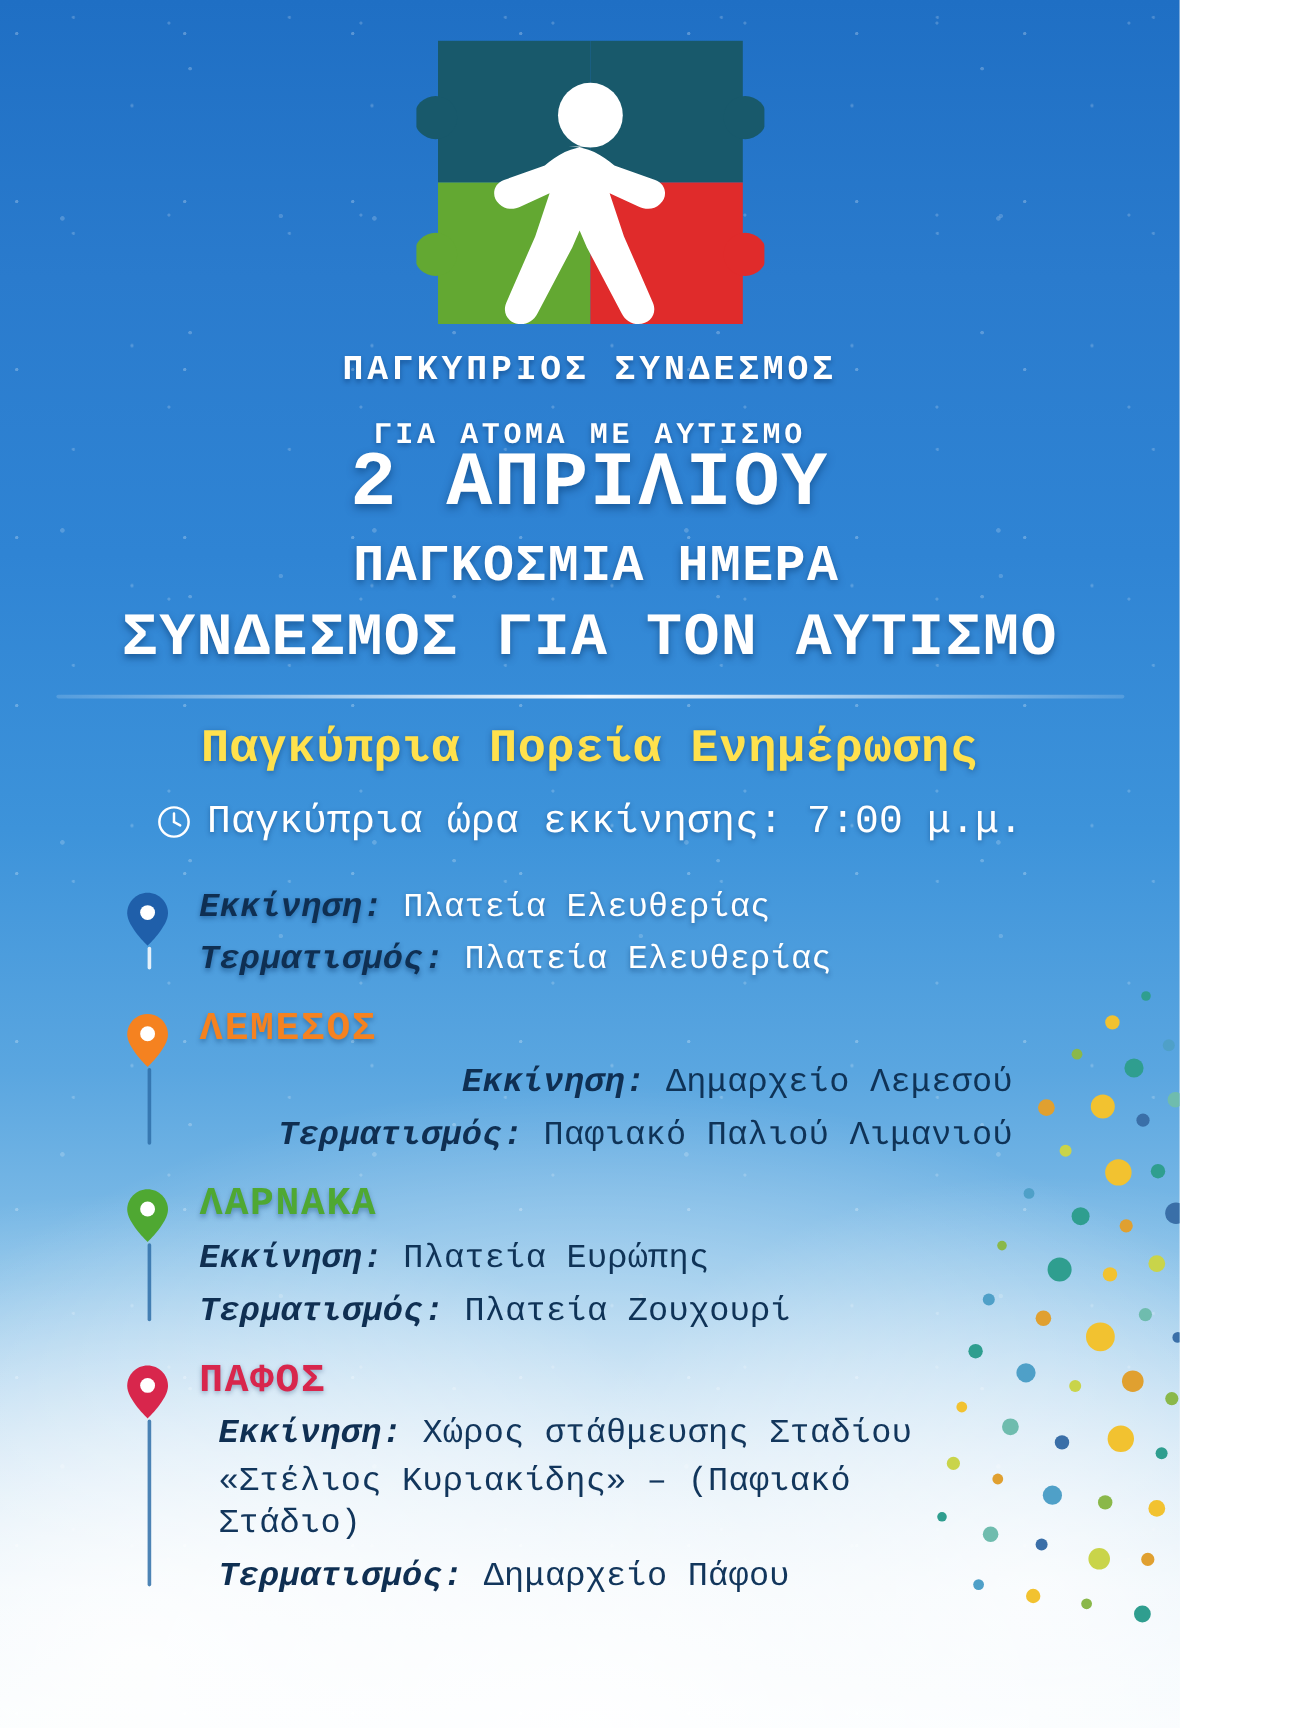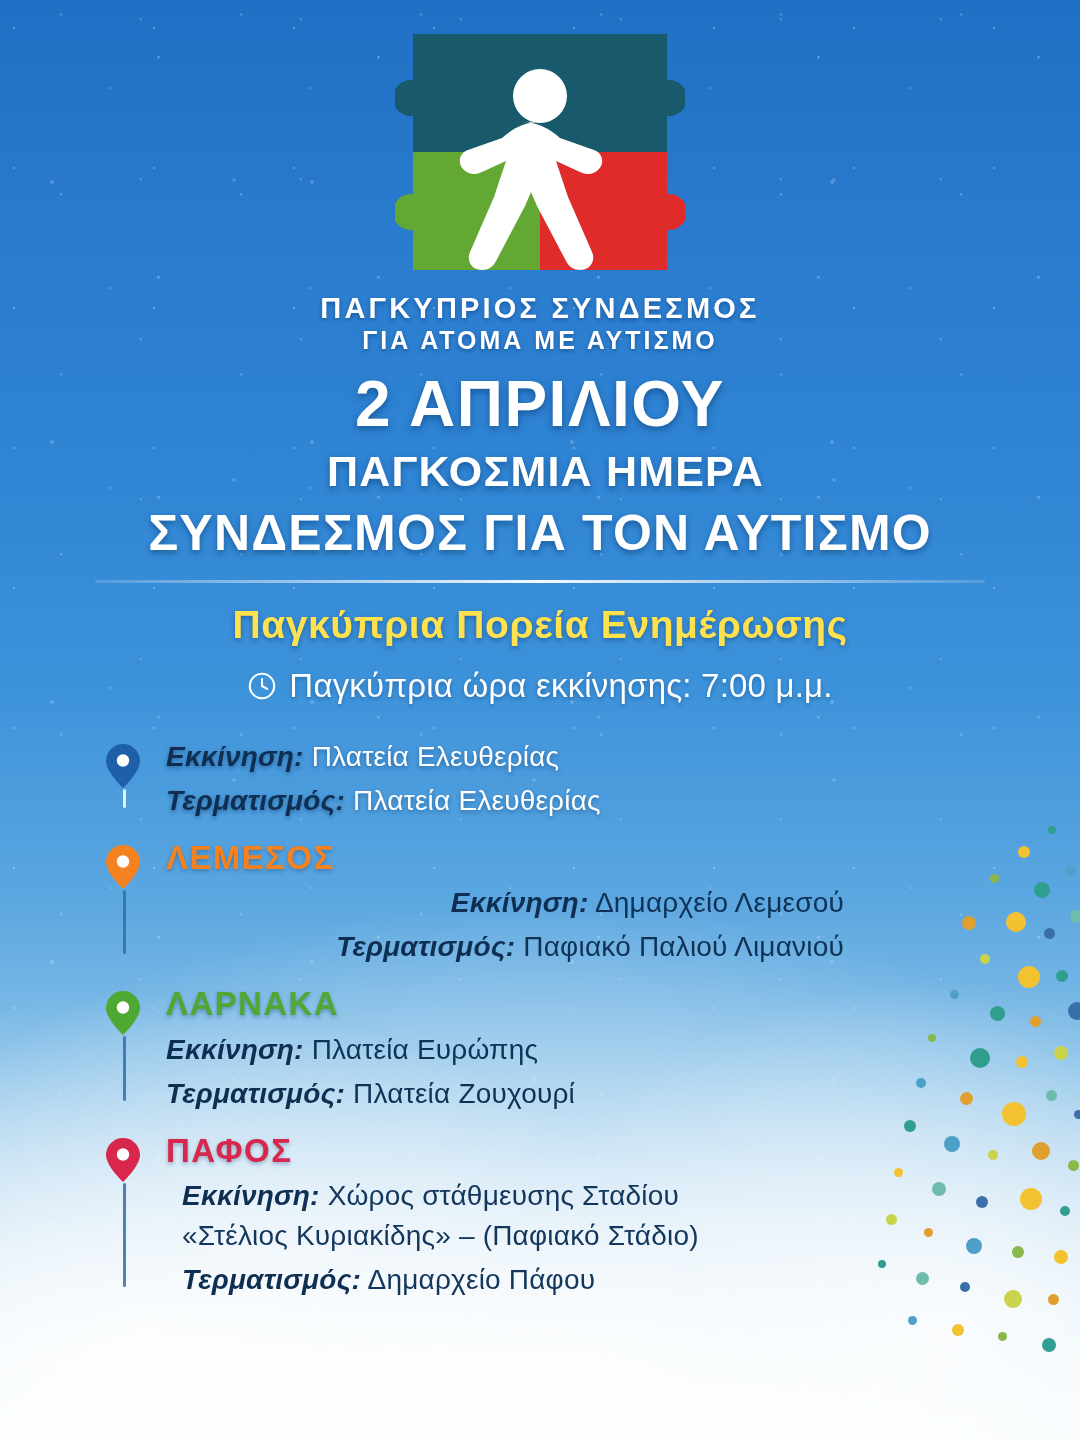--- a/index.html
+++ b/index.html
@@ -7,28 +7,29 @@
     padding: 0;
   }
   body {
     width: 1080px;
     height: 1440px;
     font-family: "Liberation Sans", sans-serif;
     overflow: hidden;
   }
   .poster {
     position: relative;
-    width: 1080px;
+    width: 983px;
     height: 1440px;
     background:
       radial-gradient(ellipse 120% 60% at 50% 100%, rgba(255,255,255,0.92) 0%, rgba(255,255,255,0.55) 28%, rgba(255,255,255,0.0) 62%),
       radial-gradient(ellipse 90% 45% at 12% 96%, rgba(255,255,255,0.85) 0%, rgba(255,255,255,0.0) 60%),
       radial-gradient(ellipse 70% 40% at 88% 92%, rgba(255,255,255,0.7) 0%, rgba(255,255,255,0.0) 60%),
       linear-gradient(180deg, #1f6fc4 0%, #2a7bcd 16%, #2f84d4 32%, #3d93da 48%, #5aa6e0 62%, #86c0e8 74%, #b9d9f0 84%, #dfeef8 92%, #f2f9fd 100%);
     overflow: hidden;
+    font-family: Liberation Mono, monospace;
   }
   
   .texture {
     position: absolute;
     inset: 0;
     pointer-events: none;
     opacity: 0.5;
     background-image:
       radial-gradient(circle at 10% 20%, rgba(255,255,255,0.5) 0 1.2px, rgba(255,255,255,0) 1.6px),
       radial-gradient(circle at 34% 8%, rgba(255,255,255,0.4) 0 1.1px, rgba(255,255,255,0) 1.5px),
@@ -66,21 +67,21 @@
   .puzzle svg { display: block; }
   .assoc-line1 {
     margin-top: 14px;
     color: #ffffff;
     font-size: 29px;
     font-weight: bold;
     letter-spacing: 3.2px;
     text-shadow: 0 2px 4px rgba(0,40,90,0.45);
   }
   .assoc-line2 {
-    margin-top: 1px;
+    margin-top: 23px;
     color: #ffffff;
     font-size: 25px;
     font-weight: bold;
     letter-spacing: 3px;
     text-shadow: 0 2px 4px rgba(0,40,90,0.45);
   }
 
   
   .headline {
     position: absolute;

